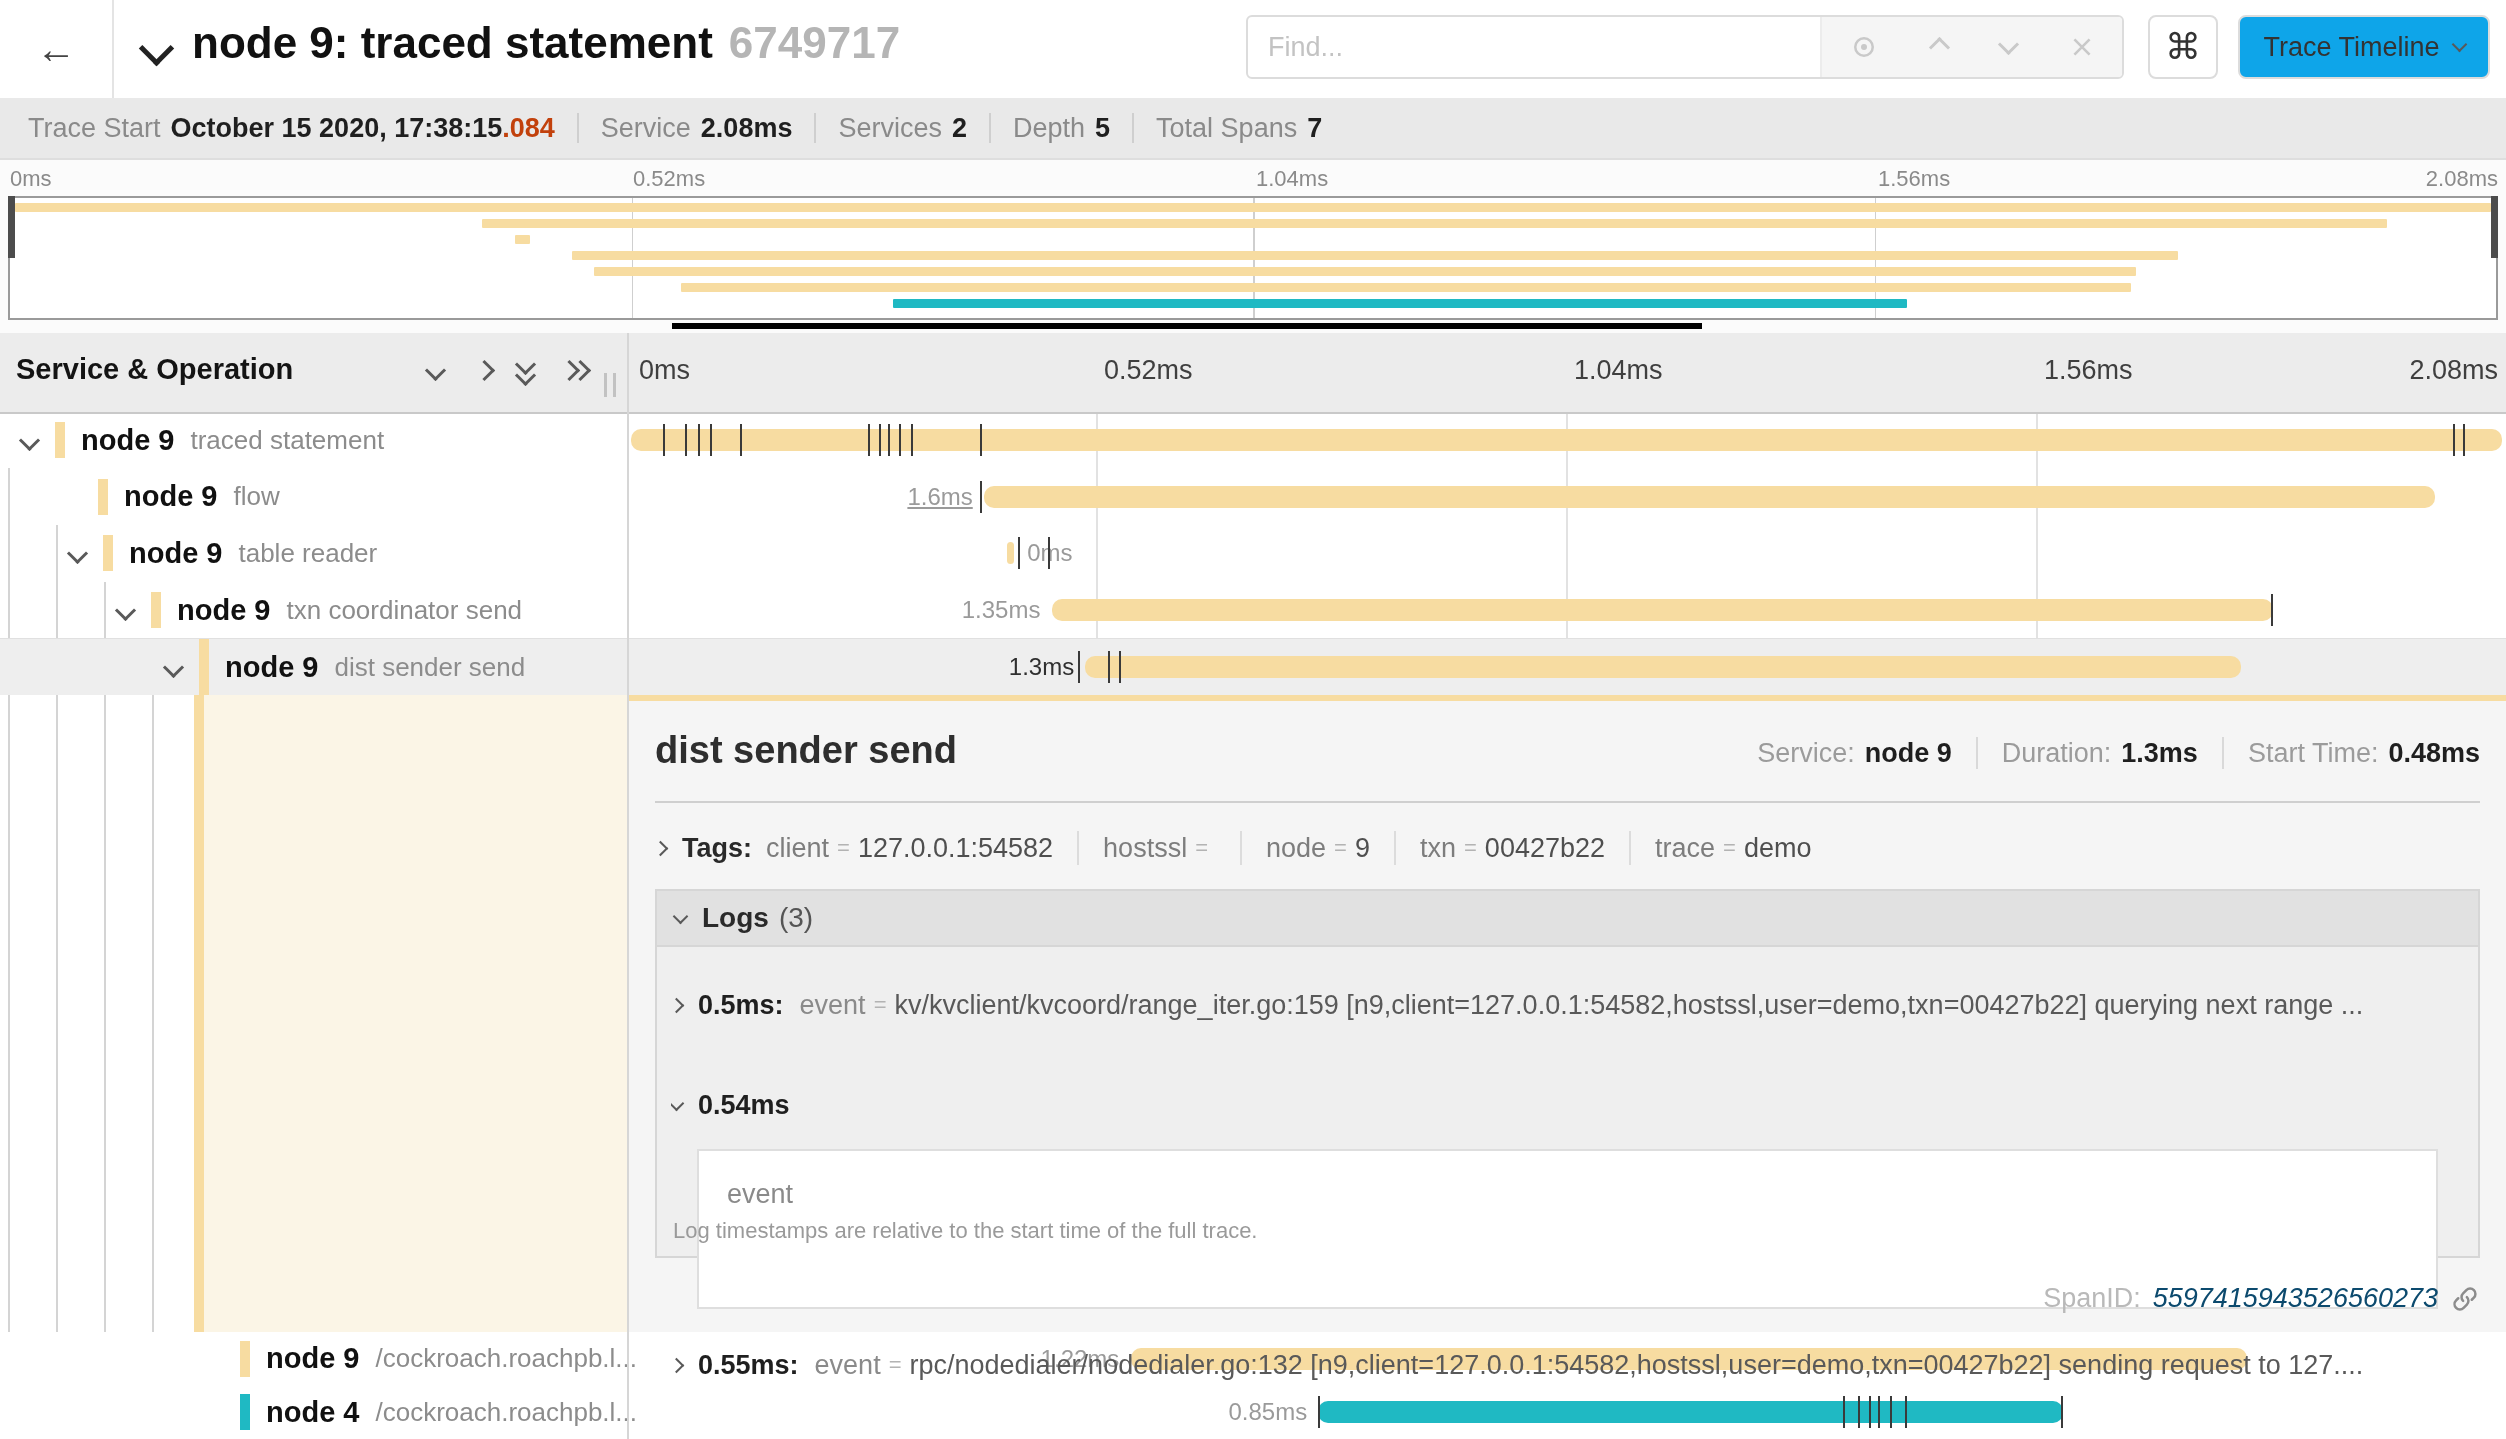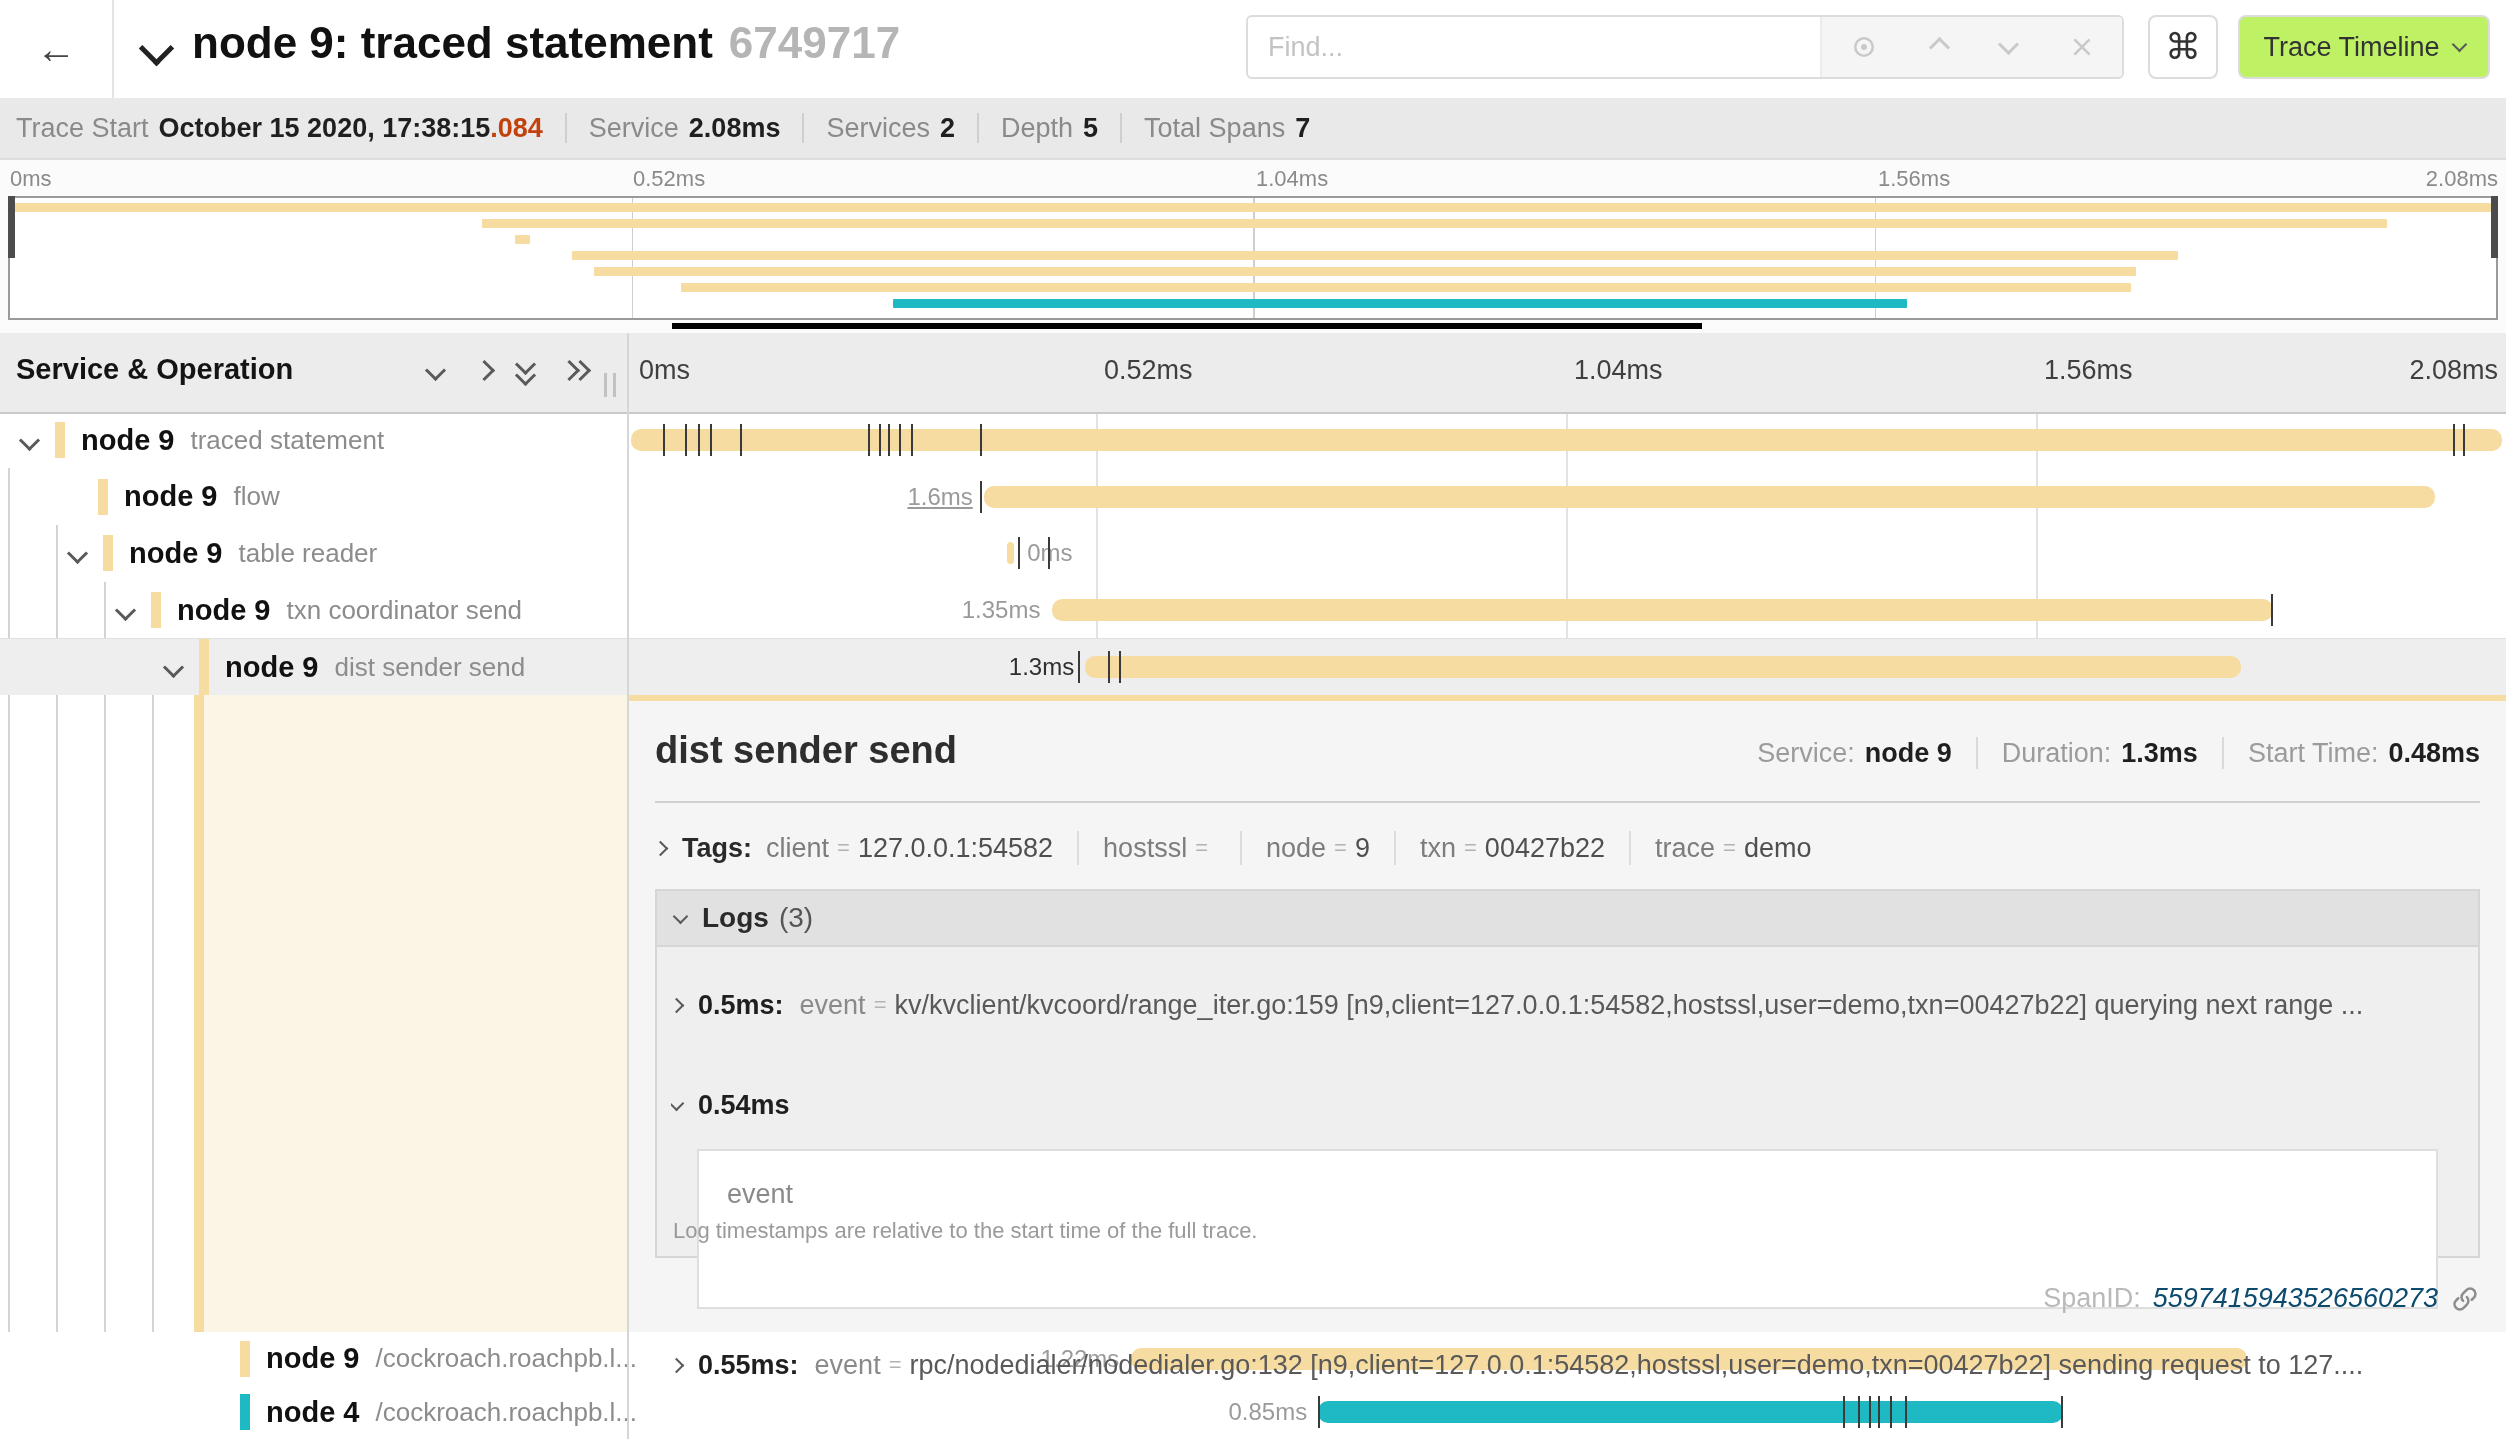--- a/index.html
+++ b/index.html
@@ -9,32 +9,32 @@
   #titlebar{position:absolute;left:0;top:0;width:2506px;height:98px;background:#fff;}
   #back-btn{position:absolute;left:0;top:0;width:112px;height:98px;border-right:2px solid #e4e4e4;display:flex;align-items:center;justify-content:center;font-size:40px;color:#444;cursor:pointer;}
   #title-chev{position:absolute;left:138px;top:30px;width:40px;height:40px;}
   #trace-title{position:absolute;left:192px;top:18px;font-size:44px;font-weight:700;color:#111;white-space:nowrap;}
   #trace-id{color:#b5b5b5;font-weight:700;margin-left:16px;}
   #find-wrap{position:absolute;left:1246px;top:15px;width:878px;height:64px;border:2px solid #dcdcdc;border-radius:6px;display:flex;background:#fff;box-sizing:border-box;}
   #find-input{flex:1;border:0;outline:none;font-size:27px;color:#444;padding:0 20px;font-family:"Liberation Sans",sans-serif;background:transparent;}
   #find-input::placeholder{color:#c3c3c3;}
   #find-suffix{width:300px;background:#f5f5f5;display:flex;align-items:center;justify-content:space-around;border-left:2px solid #ececec;border-radius:0 4px 4px 0;}
   #shortcut-btn{position:absolute;left:2148px;top:15px;width:70px;height:64px;border:2px solid #dcdcdc;border-radius:8px;display:flex;align-items:center;justify-content:center;font-size:36px;color:#333;background:#fff;box-sizing:border-box;cursor:pointer;}
-  #view-btn{position:absolute;left:2238px;top:15px;width:252px;height:64px;border:2px solid #dcdcdc;border-radius:8px;display:flex;align-items:center;justify-content:center;gap:14px;font-size:27px;color:#333;background:#bef264;box-sizing:border-box;cursor:pointer;white-space:nowrap;}
+  #view-btn{position:absolute;left:2238px;top:15px;width:252px;height:64px;border:2px solid #dcdcdc;border-radius:8px;display:flex;align-items:center;justify-content:center;gap:14px;font-size:27px;color:#333;background:#0ea5e9;box-sizing:border-box;cursor:pointer;white-space:nowrap;}
 
   
   .chev{display:inline-block;border-style:solid;border-color:#595959;border-width:0 3px 3px 0;width:12px;height:12px;transform:rotate(45deg);}
   .chev.right{transform:rotate(-45deg);}
   .chev.up{transform:rotate(-135deg);}
   .chev.big{width:20px;height:20px;border-width:0 5px 5px 0;border-color:#222;}
   .chev.light{border-color:#c9c9c9;}
   .chev.small{width:9px;height:9px;border-width:0 2.5px 2.5px 0;}
 
   
-  #summary{position:absolute;left:0;top:98px;width:2506px;height:62px;background:#e9e9e9;border-bottom:2px solid #dedede;display:flex;align-items:center;font-size:27px;color:#8a8a8a;padding-left:16px;box-sizing:border-box;white-space:nowrap;}
+  #summary{position:absolute;left:0;top:98px;width:2506px;height:62px;background:#e9e9e9;border-bottom:2px solid #dedede;display:flex;align-items:center;font-size:27px;color:#8a8a8a;padding-left:28px;box-sizing:border-box;white-space:nowrap;}
   #summary b{color:#1f1f1f;margin-left:10px;font-weight:700;}
   #summary .dim{color:#c2410c;font-weight:700;}
   .sumsep{display:inline-block;width:2px;height:30px;background:#cfcfcf;margin:0 22px;}
 
   
   #minimap{position:absolute;left:0;top:160px;width:2506px;height:173px;background:#fbfbfb;}
   .mm-tick{position:absolute;top:6px;font-size:22px;color:#8a8a8a;}
   #mm-box{position:absolute;left:8px;top:36px;width:2490px;height:124px;border:2px solid #9a9a9a;background:#fff;box-sizing:border-box;}
   .mm-grid{position:absolute;top:0;bottom:0;width:1.5px;background:#cfcfcf;}
   .mbar{position:absolute;height:9px;border-radius:1px;}

